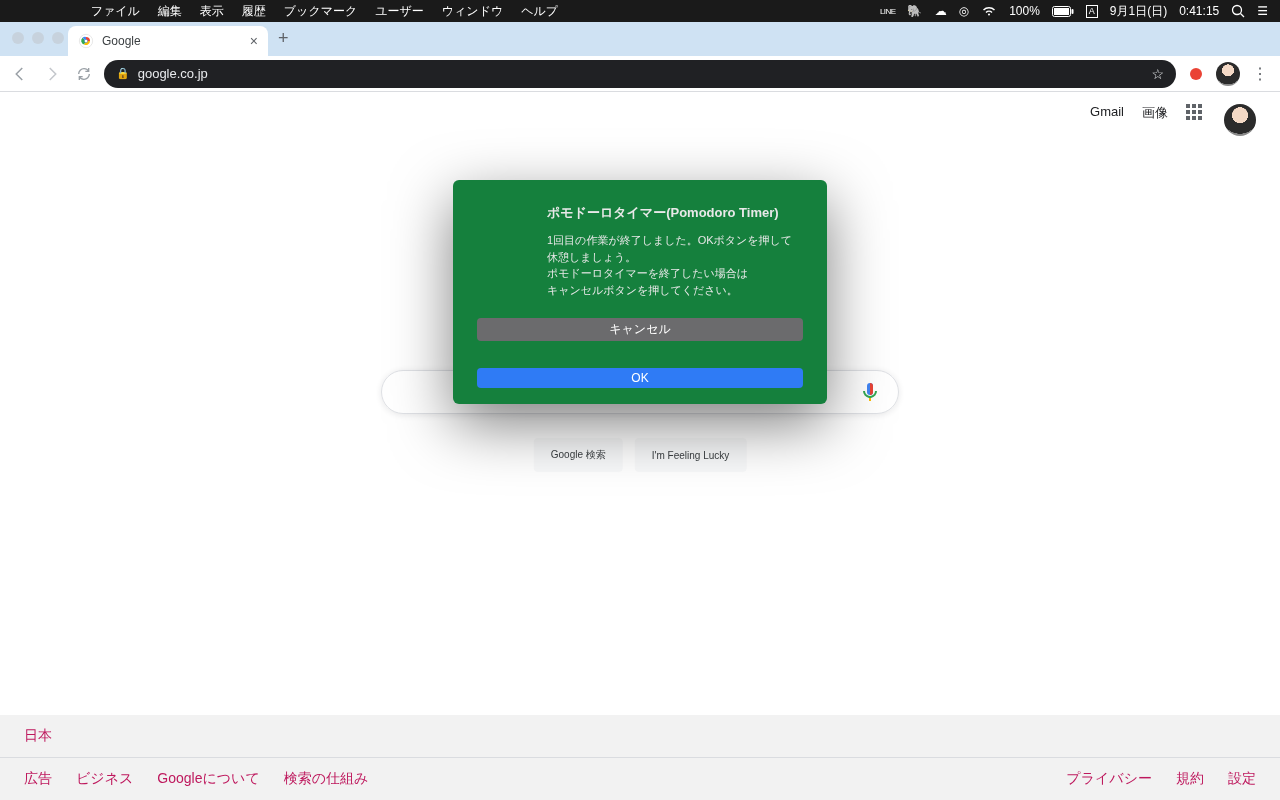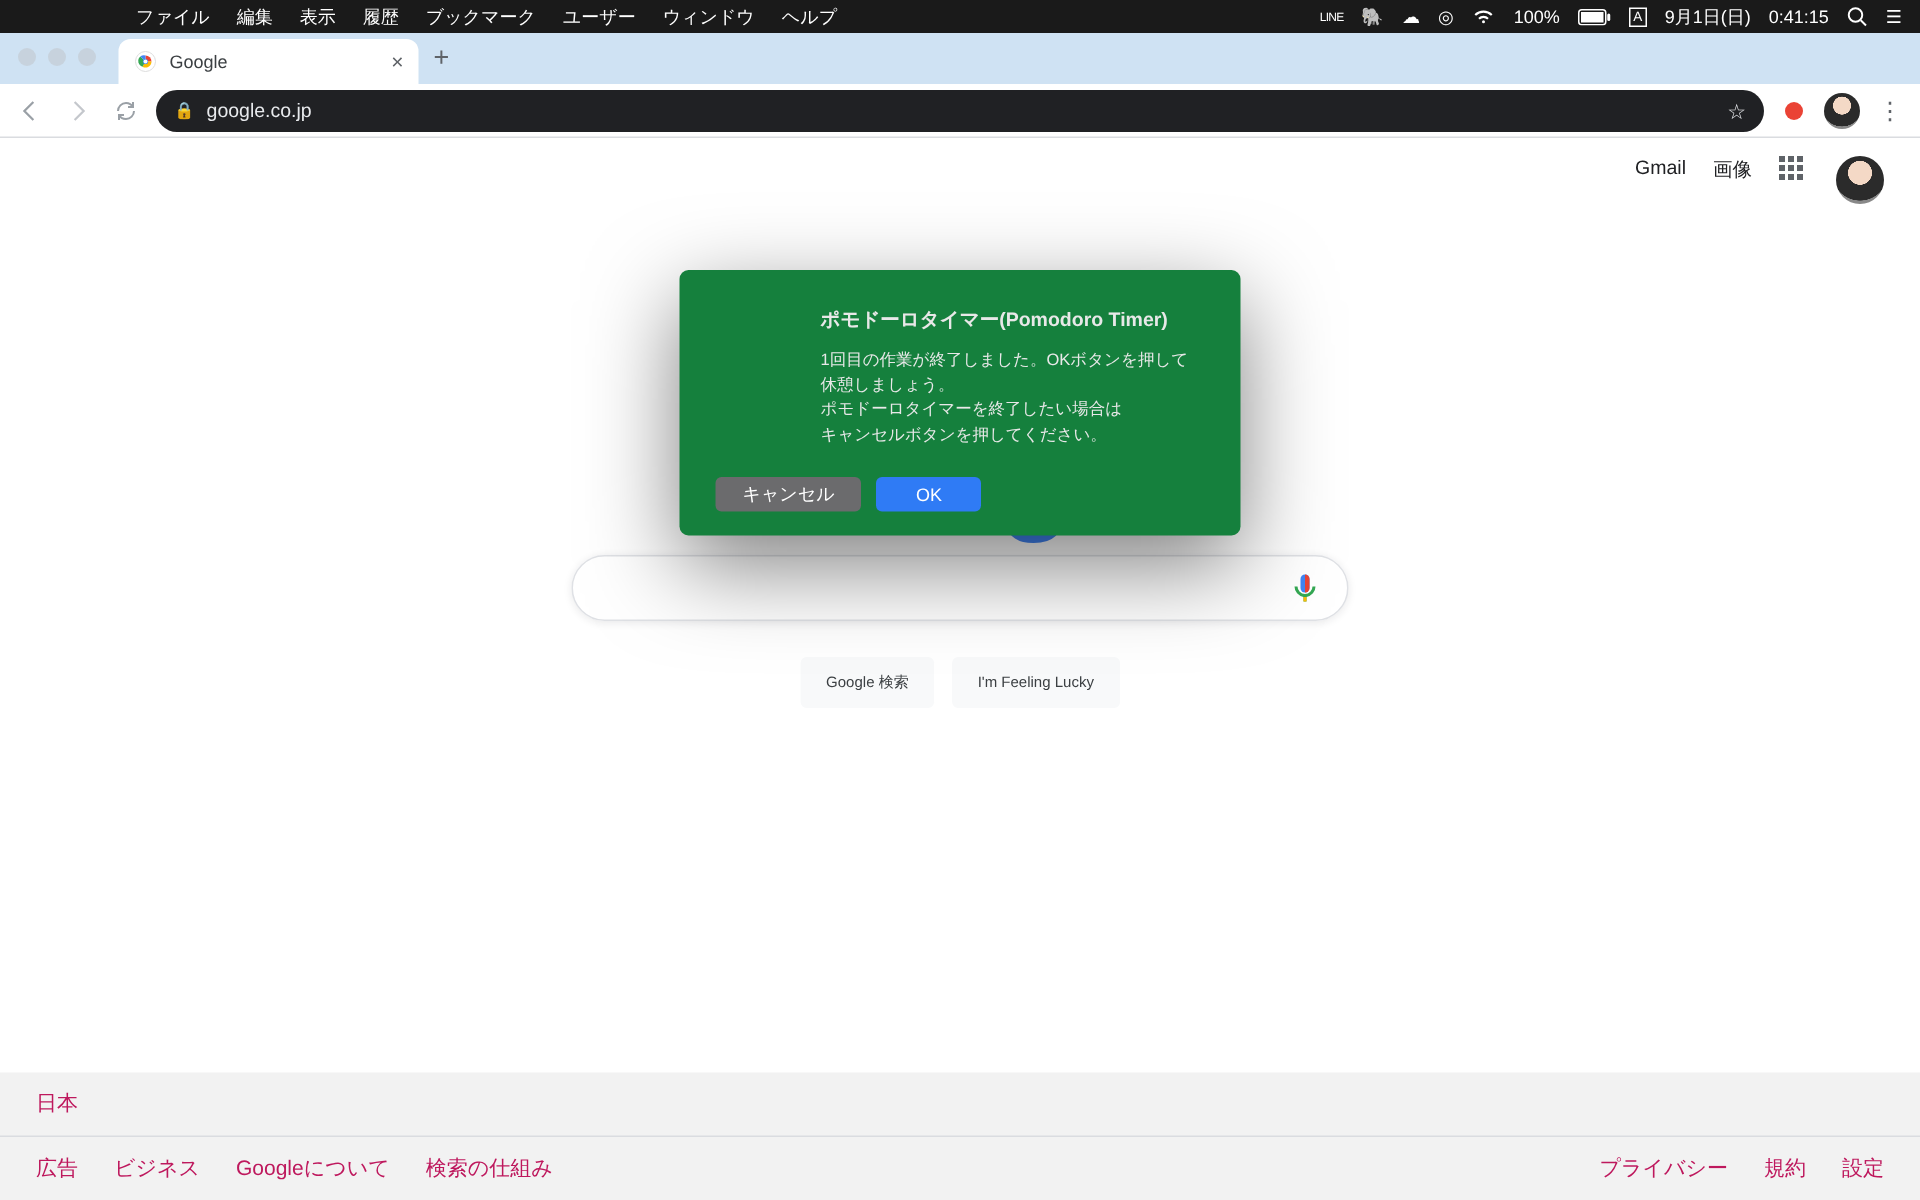--- a/index.html
+++ b/index.html
@@ -8,21 +8,21 @@
     
     .menubar { height: 22px; background: #1a1a1a; color: #fff; display: flex; align-items: center; padding: 0 12px; font-size: 12px; justify-content: space-between; }
     .menubar-left { display: flex; align-items: center; gap: 18px; }
     .menubar-left .apple { font-size: 14px; }
     .menubar-left .appname { font-weight: 400; margin-top: 40px; }
     .menubar-right { display: flex; align-items: center; gap: 12px; font-size: 12px; }
     .menubar-right .ico { display: inline-flex; align-items: center; }
     .menubar-right .boxchar { border:1px solid #fff; font-size:9px; padding:0 2px; line-height:11px; }
 
     
-    .tabstrip { height: 34px; background: #cfe2f3; display: flex; align-items: flex-end; padding-left: 19px; position: relative; }
+    .tabstrip { height: 34px; background: #cfe2f3; display: flex; align-items: flex-end; padding-left: 8px; position: relative; }
     .traffic-lights { display:flex; gap:8px; align-items:center; position:absolute; left:12px; top:10px; }
     .tl { width:12px; height:12px; border-radius:50%; background:#bbb; opacity:.4; }
     .tab { background:#fff; height:30px; margin-left:60px; border-radius:8px 8px 0 0; display:flex; align-items:center; padding:0 10px; gap:8px; min-width:200px; font-size:12px; color:#3c4043; }
     .tab .favicon { width:16px; height:16px; }
     .tab .close { margin-left:auto; color:#5f6368; font-size:14px; }
     .newtab { margin-left:10px; color:#5f6368; font-size:18px; align-self:center; padding-bottom:2px; }
 
     
     .toolbar { height: 36px; background:#fff; border-bottom:1px solid #dadce0; display:flex; align-items:center; padding:0 8px; gap:8px; }
     .navbtn { width:24px; height:24px; display:flex; align-items:center; justify-content:center; color:#9aa0a6; }
@@ -60,21 +60,21 @@
     .g-footer { position:absolute; bottom:0; left:0; right:0; background:#f2f2f2; font-size:14px; color:#be185d; }
     .g-footer .row1 { padding:12px 24px; border-bottom:1px solid #dadce0; }
     .g-footer .row2 { padding:12px 24px; display:flex; justify-content:space-between; }
     .g-footer .links { display:flex; gap:24px; }
 
     
     .dialog-backdrop { position:absolute; inset:0; display:flex; align-items:flex-start; justify-content:center; pointer-events:none; }
     .dialog { margin-top:88px; width:374px; background:#15803d; border-radius:6px; box-shadow:0 20px 60px rgba(0,0,0,.5); padding:24px 24px 16px; color:#e8e8e8; pointer-events:auto; }
     .dialog-title { font-size:13px; font-weight:600; margin-bottom:10px; padding-left:70px; }
     .dialog-body { font-size:11px; line-height:1.5; padding-left:70px; margin-bottom:20px; }
-    .dialog-buttons { display:flex; justify-content:flex-start; gap:10px; }
+    .dialog-buttons { display:flex; justify-content:flex-end; gap:27px;flex-direction:column; }
     .dlg-btn { font-size:12px; padding:3px 18px; border-radius:4px; border:none; cursor:pointer; min-width:70px; }
     .dlg-cancel { background:#6b6b6d; color:#fff; }
     .dlg-ok { background:#2f7bf5; color:#fff; }
 
     .anime-avatar { width:100%; height:100%; background: radial-gradient(circle at 50% 35%, #f4d9c6 30%, #2b2b2b 31%, #2b2b2b 70%, #888 71%); }
   </style>
 </head>
 <body>
 
 <div class="menubar">

